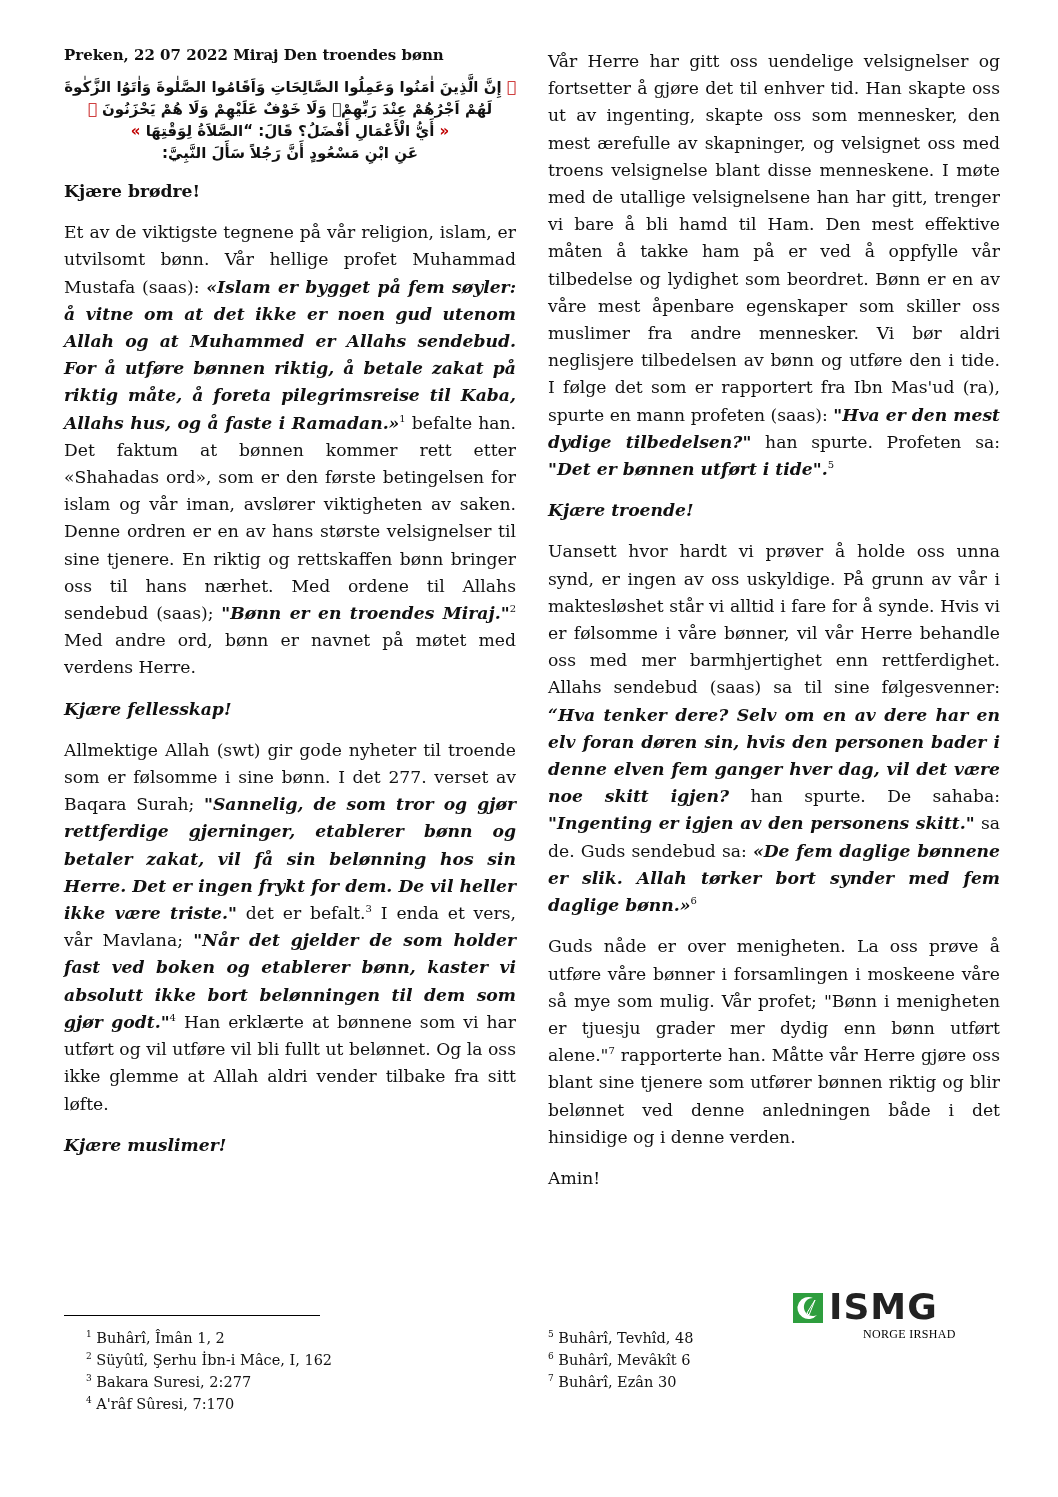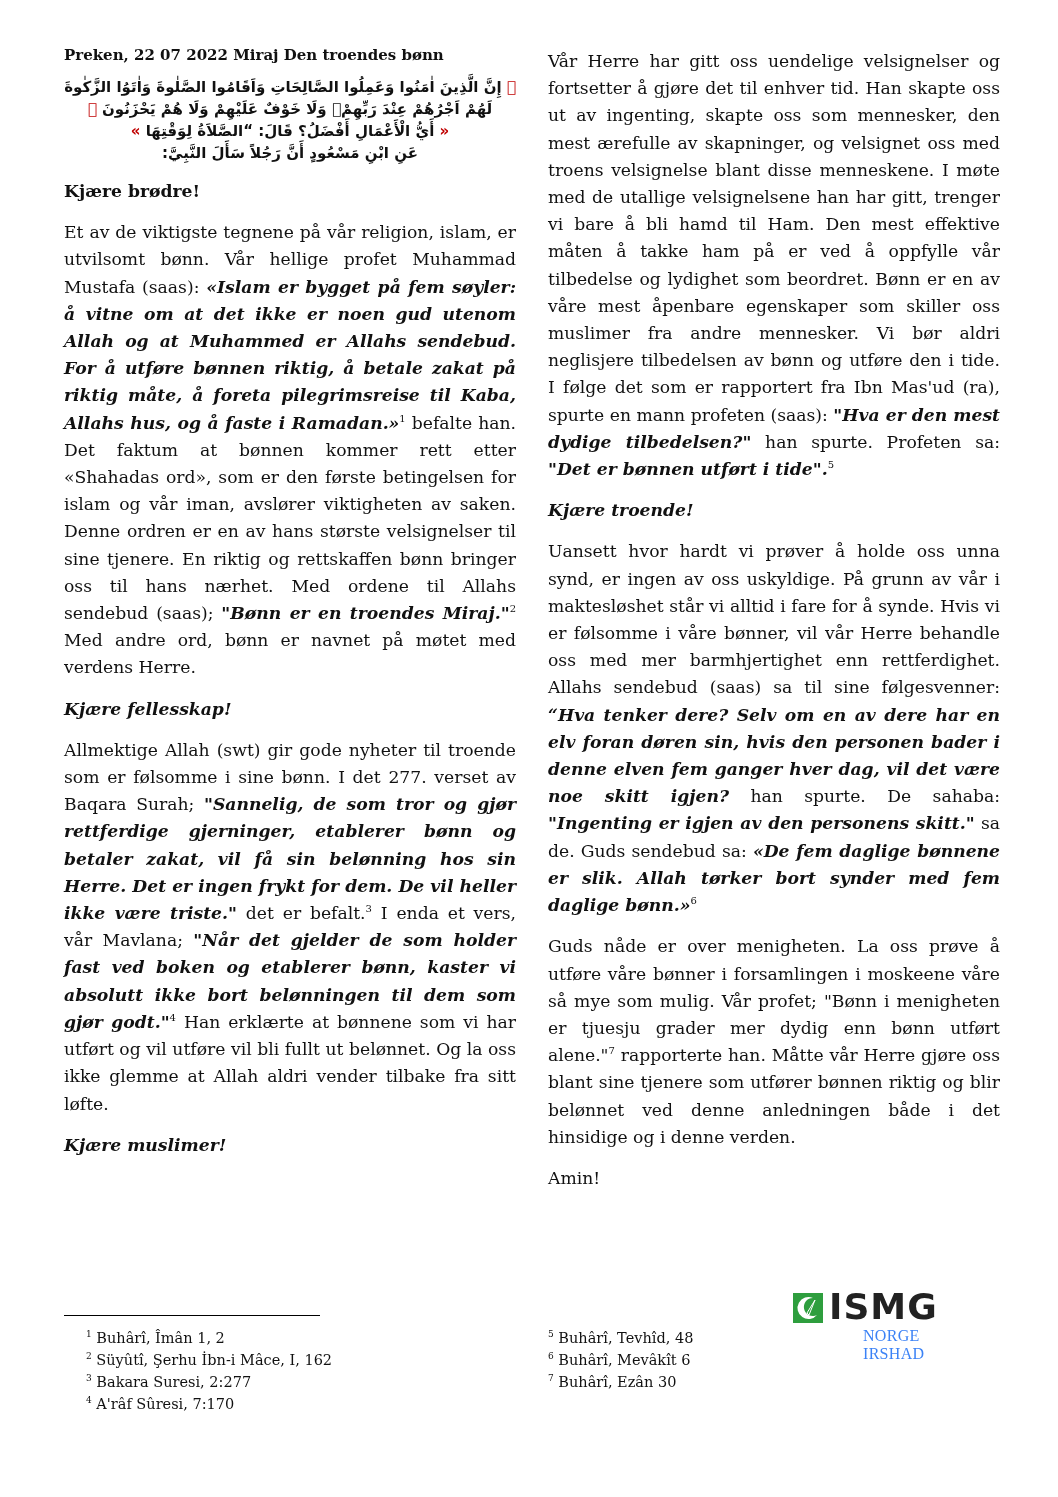--- a/index.html
+++ b/index.html
@@ -44,21 +44,21 @@
   }
   .logo-mark {
     position: absolute; left: 0; top: 4px; width: 30px; height: 30px; background: #2e9e3e;
   }
   .logo-text {
     position: absolute; left: 36px; top: -2px; font-family: "DejaVu Sans", sans-serif;
     font-weight: bold; font-size: 36px; letter-spacing: 1px; color: #222; line-height: 40px;
   }
   .logo-sub {
     position: absolute; left: 70px; top: 38px; font-family: "Liberation Serif", serif;
-    font-size: 16px; color: #3b82f6; letter-spacing: 0.3px;
+    font-size: 12px; color: #000000; letter-spacing: 0.3px;
   }
 </style>
 </head>
 <body>
 
 <div id="col-left" class="col">
   <div class="title">Preken, 22 07 2022 Miraj Den troendes bønn</div>
 
   <div class="ar-block">
     <p class="arabic">

